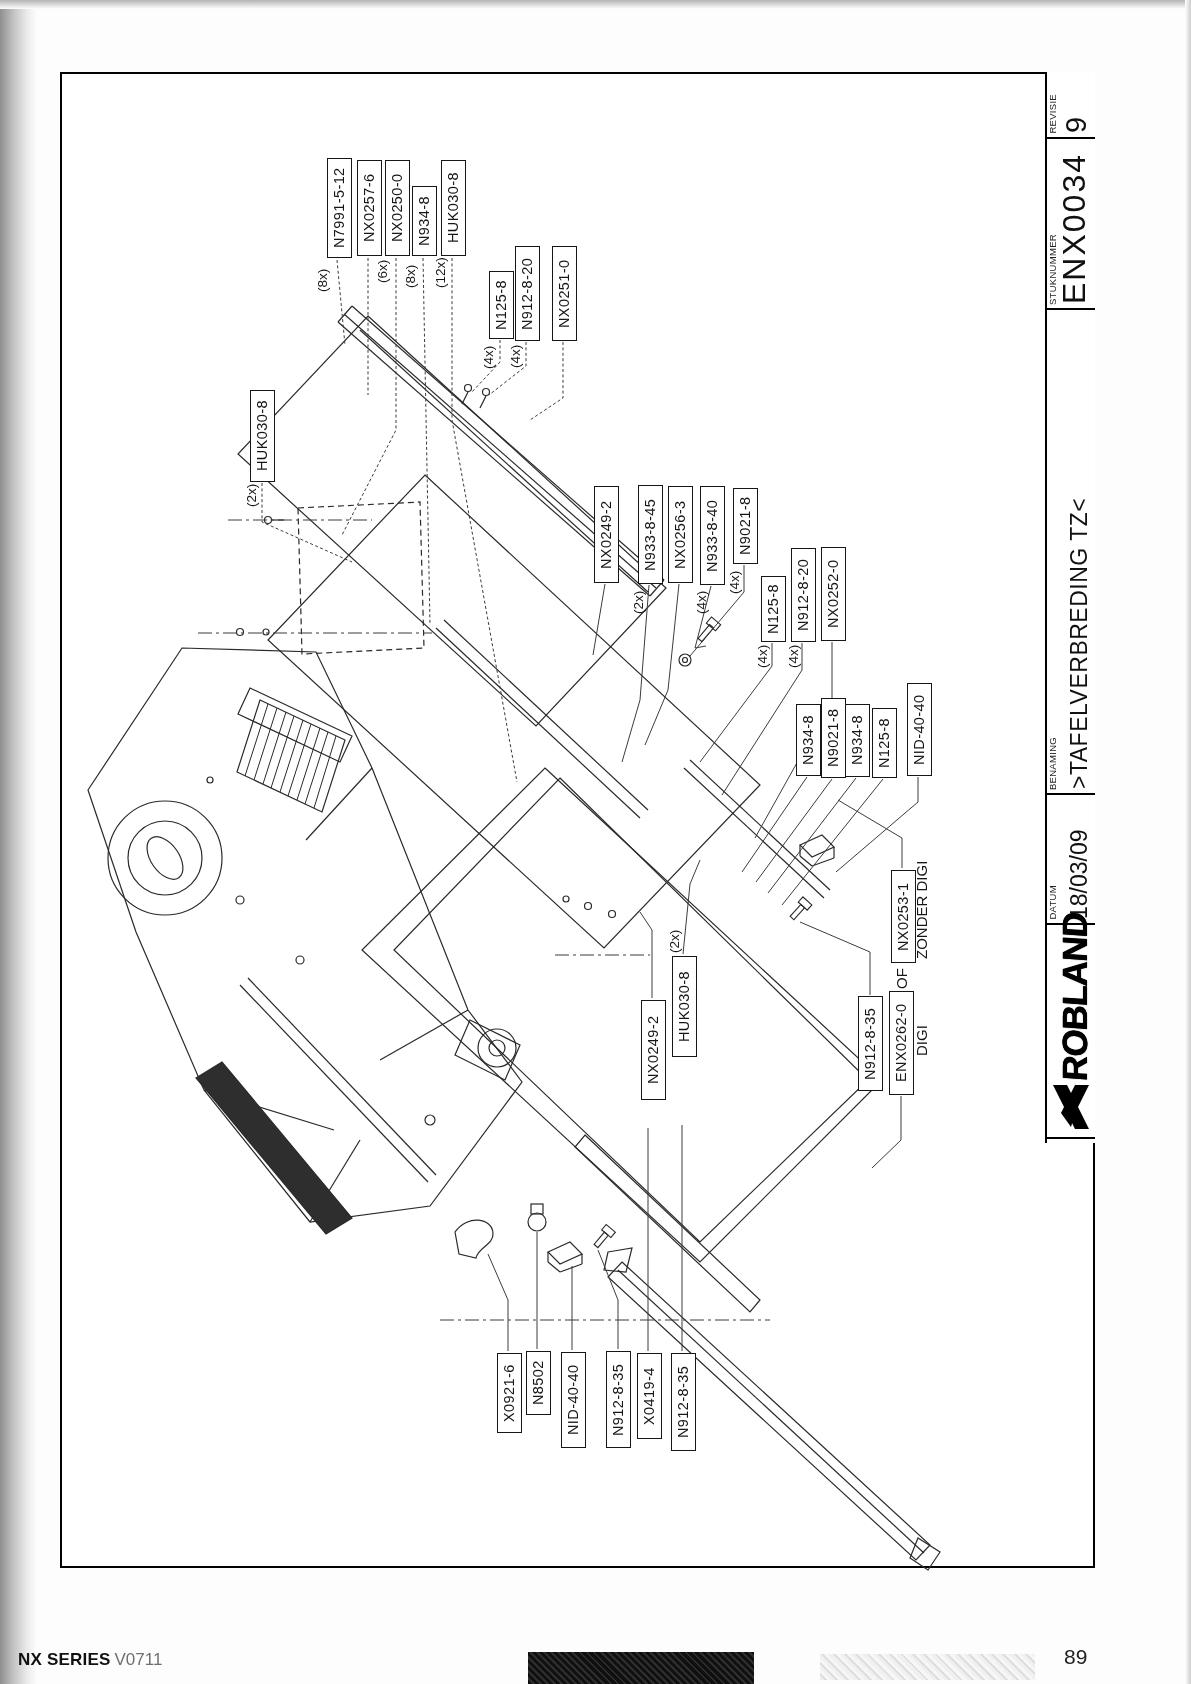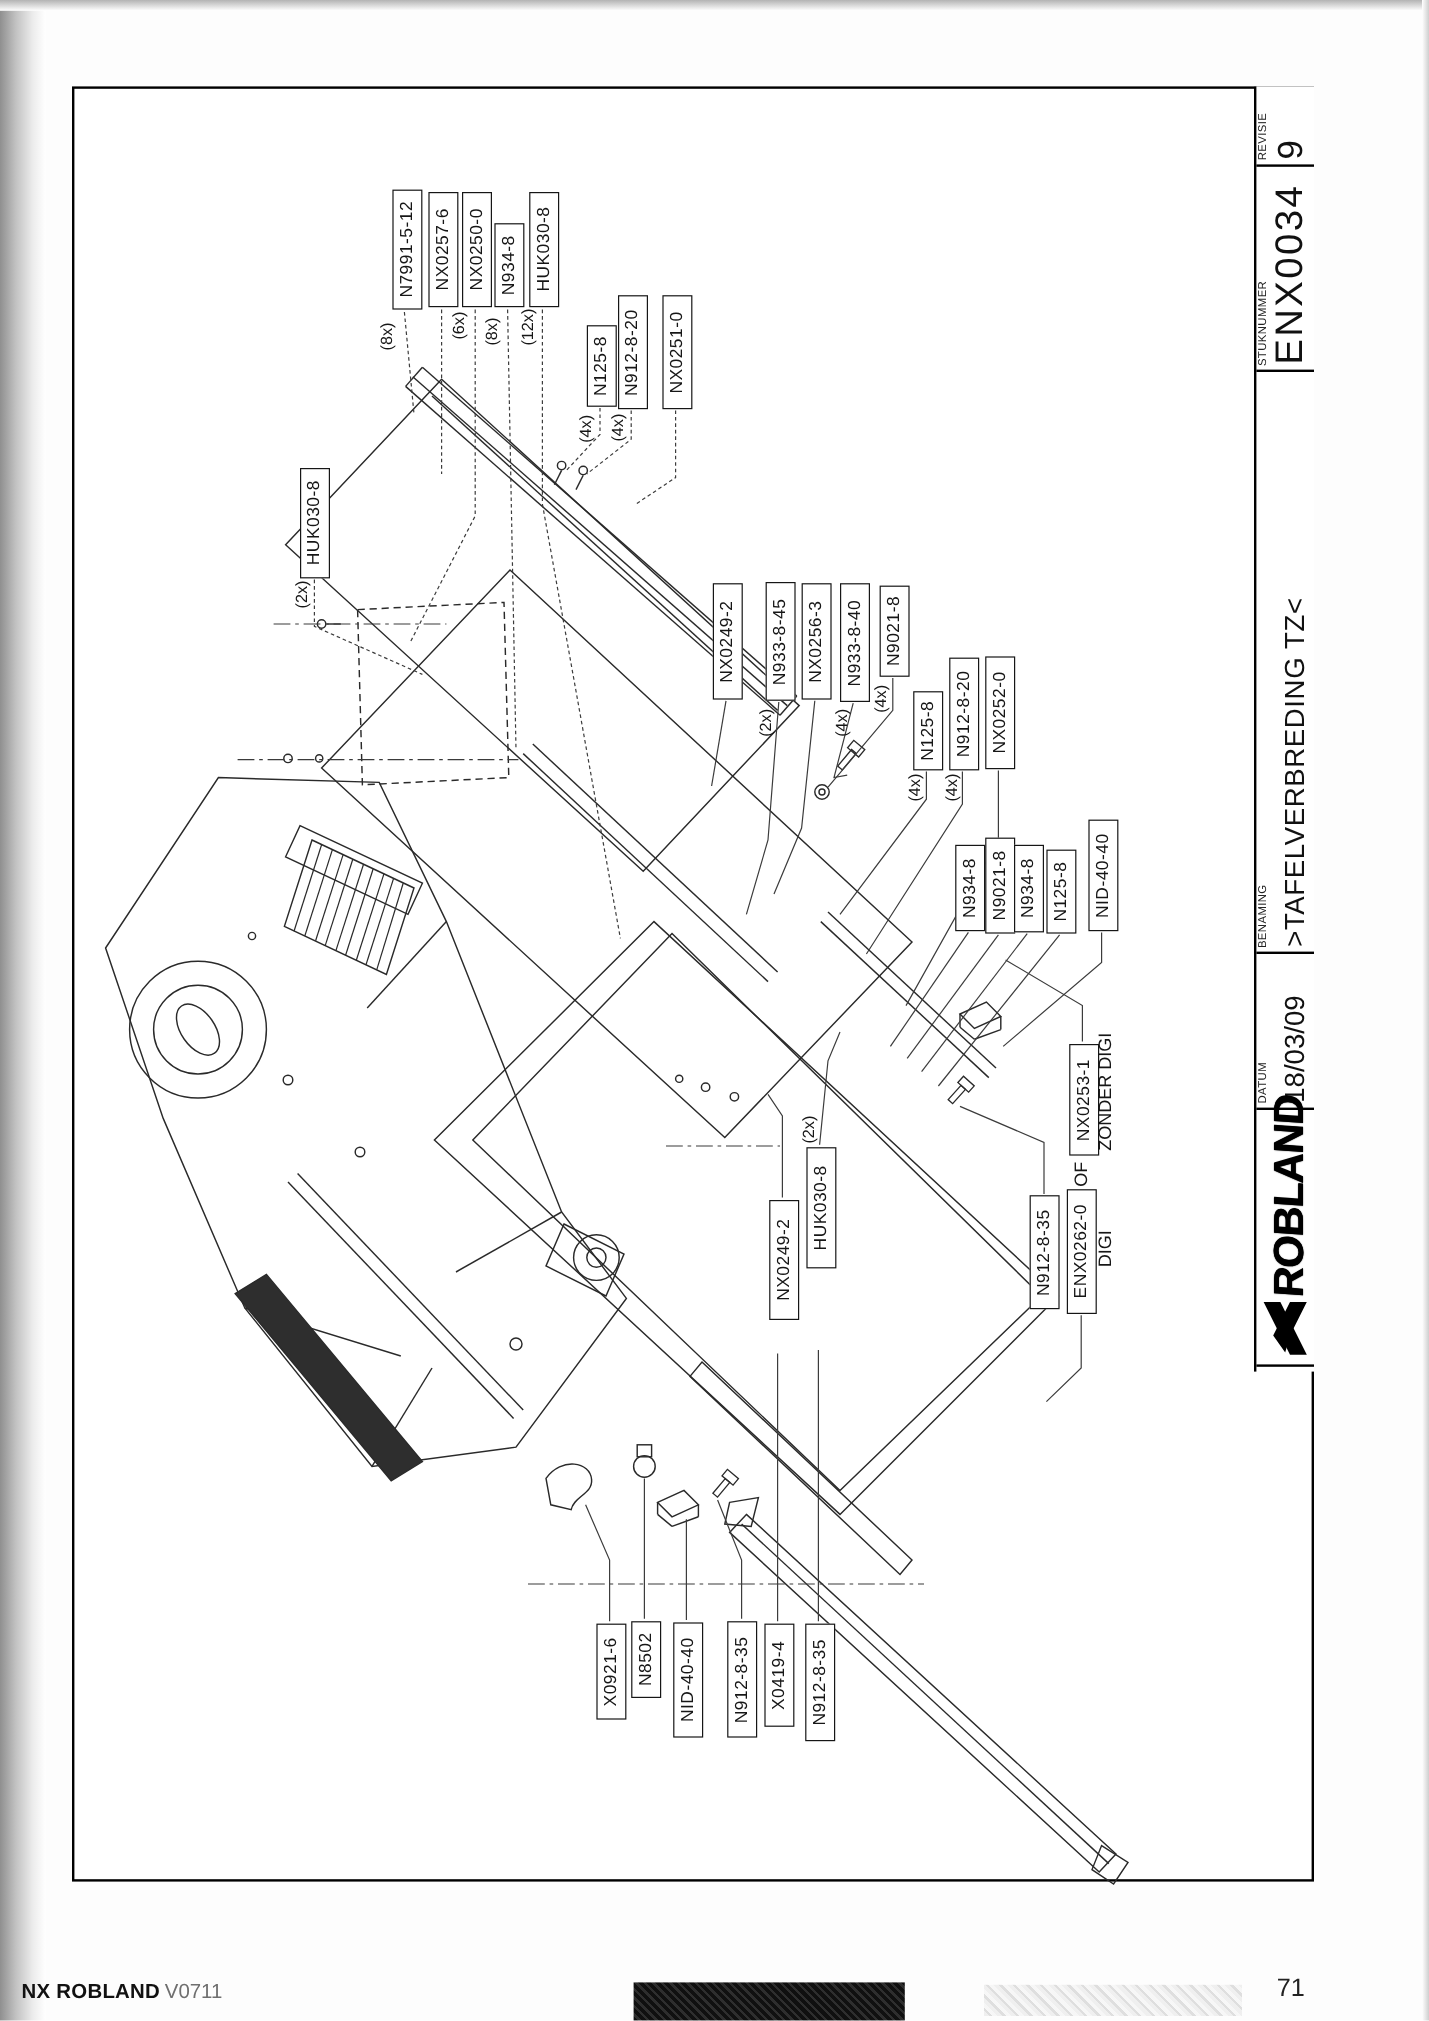--- a/index.html
+++ b/index.html
@@ -283,22 +283,22 @@
     <div class="tcell" style="height:214px;border-bottom:2px solid #000">
       <span class="logo-text">ROBLAND</span>
       <svg width="40" height="50" style="position:absolute;left:4px;bottom:4px" viewBox="0 0 40 50">
         <path d="M2,2 L16,2 L38,46 L24,46 Z" fill="#000"></path>
         <path d="M38,2 L24,2 L10,30 L20,44 L24,30 Z" fill="#000"></path>
       </svg>
     </div>
   </div>
 
   <div class="footer-left">
-    <span class="b">NX ROBLAND</span><span class="v">V0711</span>
+    <span class="b">NX SERIES</span><span class="v">V0711</span>
   </div>
   <div class="redact"></div>
   <div class="stamp"></div>
-  <div class="pageno">71</div>
+  <div class="pageno">89</div>
 
   <div class="scan-left"></div>
   <div class="scan-top"></div>
   <div class="scan-right"></div>
 </div>
 
 </body></html>

